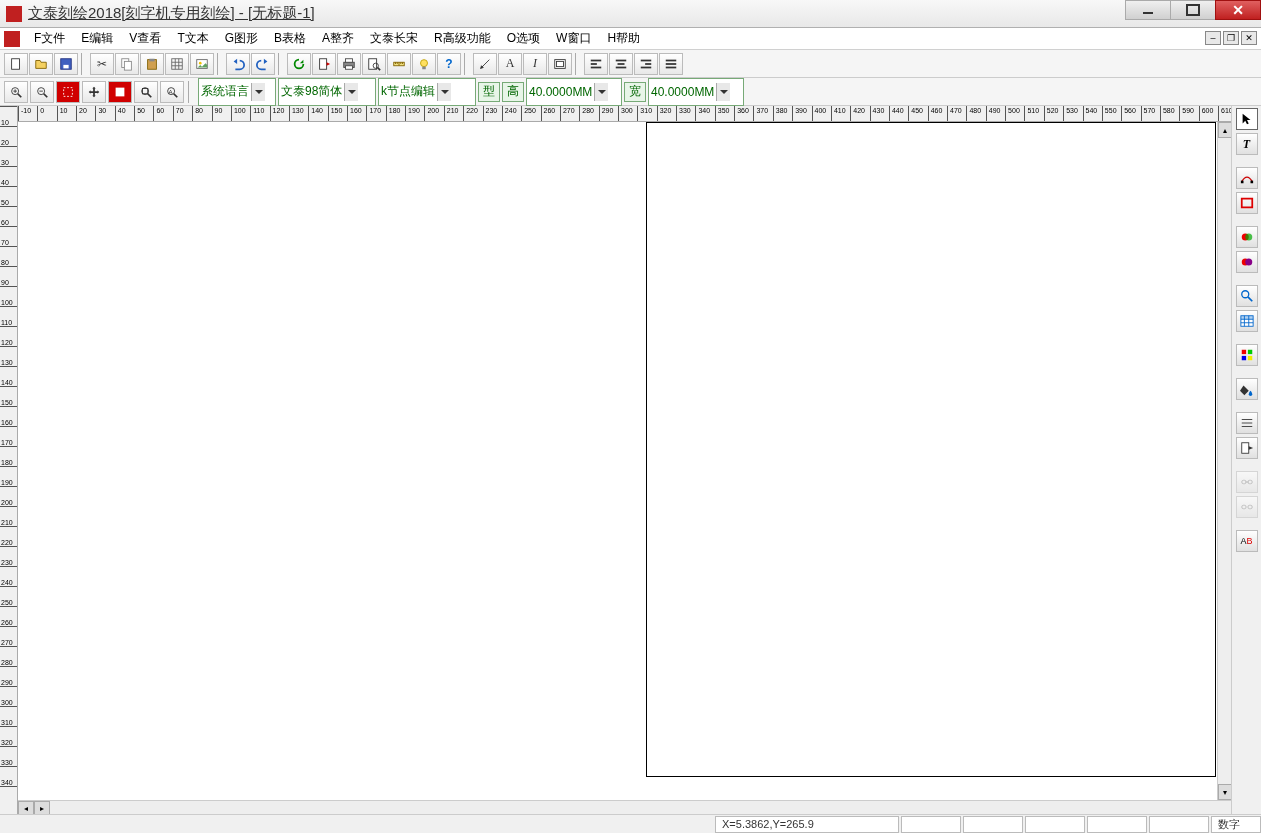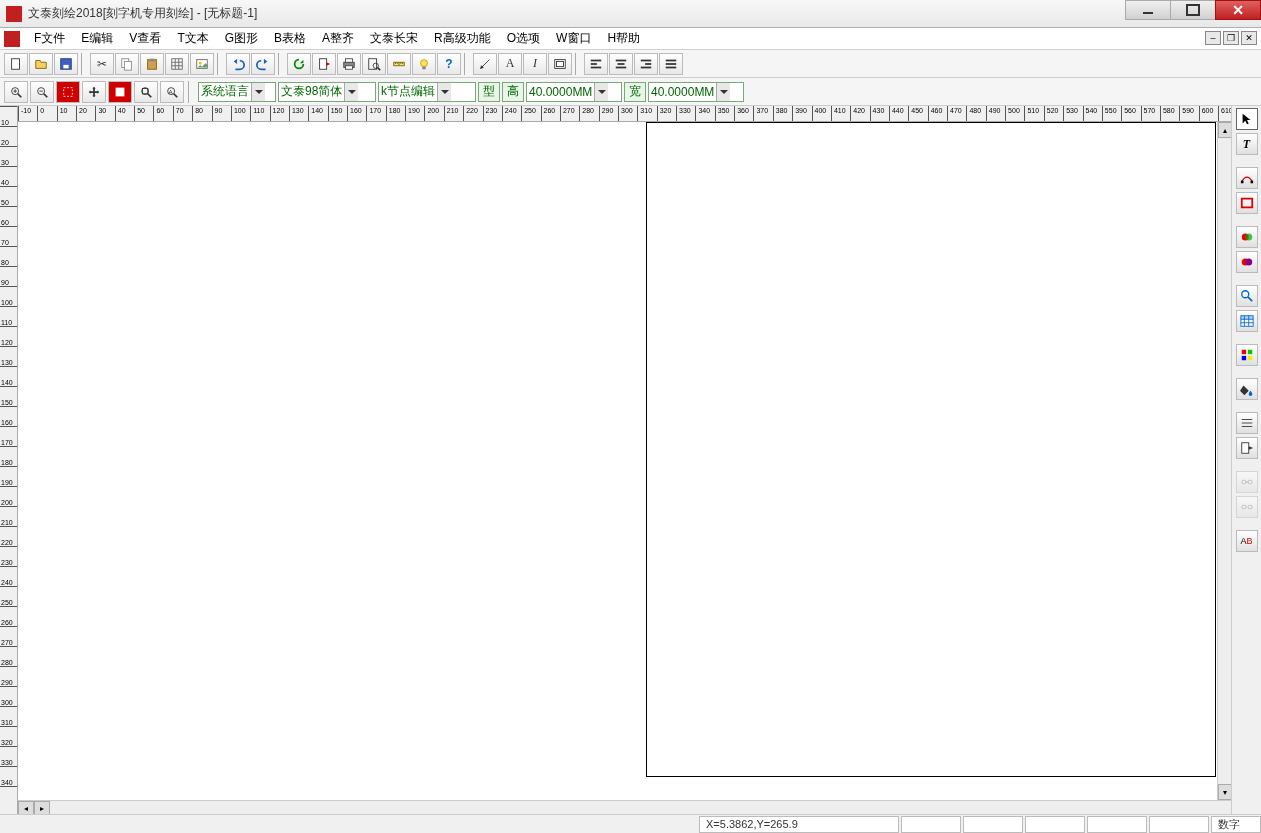--- a/index.html
+++ b/index.html
@@ -1,21 +1,21 @@
 <!DOCTYPE html>
 <html><head>
 <meta charset="utf-8">
 <style>
 * { box-sizing: border-box; margin: 0; padding: 0; font-family: "Microsoft YaHei", "SimSun", sans-serif; }
 html, body { width: 1261px; height: 833px; overflow: hidden; background: #fff; }
 
 
 .titlebar { height: 28px; background: linear-gradient(to bottom, #f8f8f8, #e8e8e8); border-bottom: 1px solid #b0b0b0; display: flex; align-items: center; padding-left: 6px; position: relative; }
 .titlebar .app-icon { width: 16px; height: 16px; background: #c02020; margin-right: 6px; display: inline-block; }
-.titlebar .title { font-size: 12px; color: #333; }
+.titlebar .title { font-size: 15px; color: #333; text-decoration: underline; }
 .win-controls { position: absolute; right: 0; top: 0; display: flex; }
 .win-btn { width: 46px; height: 20px; border: 1px solid #aaa; background: linear-gradient(#f0f0f0,#d0d0d0); display: flex; align-items: center; justify-content: center; font-size: 10px; cursor: pointer; margin-left: -1px;}
 .win-btn.min-btn::before { content: ""; width: 10px; height: 2px; background: #333; margin-top: 6px; }
 .win-btn.max-btn::before { content: ""; width: 10px; height: 8px; border: 2px solid #333; }
 .win-btn.close-btn { background: linear-gradient(#e06060,#c02020); color: #fff; font-weight: bold; font-size: 14px; border-color:#a01010;}
 .win-btn.close-btn::before { content: "✕"; color:#fff; }
 
 
 .mdi-controls { position:absolute; right:4px; top:31px; display:flex; gap:2px; z-index:5;}
 .mdi-btn { width:16px; height:14px; border:1px solid #888; background:#e8e8e8; font-size:9px; display:flex; align-items:center; justify-content:center; cursor:pointer;}
@@ -26,21 +26,21 @@
 .menu-item { font-size: 12px; padding: 2px 8px; cursor: pointer; color:#000;}
 
 
 .toolbar { height: 28px; background: #f5f5f5; border-bottom: 1px solid #ccc; display: flex; align-items: center; padding: 2px 4px; gap: 1px;}
 .tool-btn { width: 24px; height: 22px; border: 1px solid #bbb; background: linear-gradient(#fff,#e8e8e8); display:flex; align-items:center; justify-content:center; cursor:pointer; font-size:12px; color:#333; position:relative;}
 .tool-sep { width:6px; height:22px; border-left:1px solid #aaa; margin:0 2px;}
 .tool-btn svg { width:14px; height:14px; }
 
 
 .propbar { height: 28px; background: #f5f5f5; border-bottom: 1px solid #ccc; display:flex; align-items:center; padding:2px 4px; gap:2px;}
-.combo { height: 20px; border:1px solid #7a7; background:#fff; font-size:12px; padding:0 2px; color:#060; display:inline-flex; align-items:center;}
+.combo { height: 28px; border:1px solid #7a7; background:#fff; font-size:12px; padding:0 2px; color:#060; display:inline-flex; align-items:center;}
 .combo .arrow { width:14px; height:18px; background:#e8e8e8; border-left:1px solid #aaa; display:inline-flex; align-items:center; justify-content:center; margin-left:2px;}
 .combo .arrow::after { content:""; border:4px solid transparent; border-top-color:#333; margin-top:4px;}
 .lbl-box { height:20px; border:1px solid #7a7; background:#e8f5e8; font-size:12px; color:#060; padding:0 4px; display:inline-flex; align-items:center;}
 
 
 .main-wrap { display:flex; height: calc(833px - 28px - 22px - 28px - 28px - 19px); }
 .vruler { width:18px; background:#f0f0f0; border-right:1px solid #aaa; font-size:7px; position:relative; overflow:hidden;}
 .vruler .tick { position:absolute; left:0; right:0; border-top:1px solid #555; height:1px;}
 .vruler .tick span { position:absolute; left:1px; top:-8px; font-size:7px;}
 .workarea { flex:1; position:relative; background:#fff; overflow:hidden;}
@@ -728,21 +728,21 @@
           <rect x="9" y="6" width="5" height="4" rx="2" fill="none" stroke="#888"></rect>
         </svg>
       </div>
     <div class="rtool-gap"></div>
     <div class="rtool" style="font-size:9px;">A<span style="color:#d00">B</span></div>
   </div>
 </div>
 
 <div class="statusbar">
   <div class="status-spacer"></div>
-  <div class="status-pane" style="width:200px;">
+  <div class="status-pane" style="width:184px;">
       <span>X=5.3862,Y=265.9</span>
     </div>
   <div class="status-pane" style="width:60px;"></div>
   <div class="status-pane" style="width:60px;"></div>
   <div class="status-pane" style="width:60px;"></div>
   <div class="status-pane" style="width:60px;"></div>
   <div class="status-pane" style="width:60px;"></div>
   <div class="status-pane" style="width:50px;">
       <span>数字</span>
     </div>

